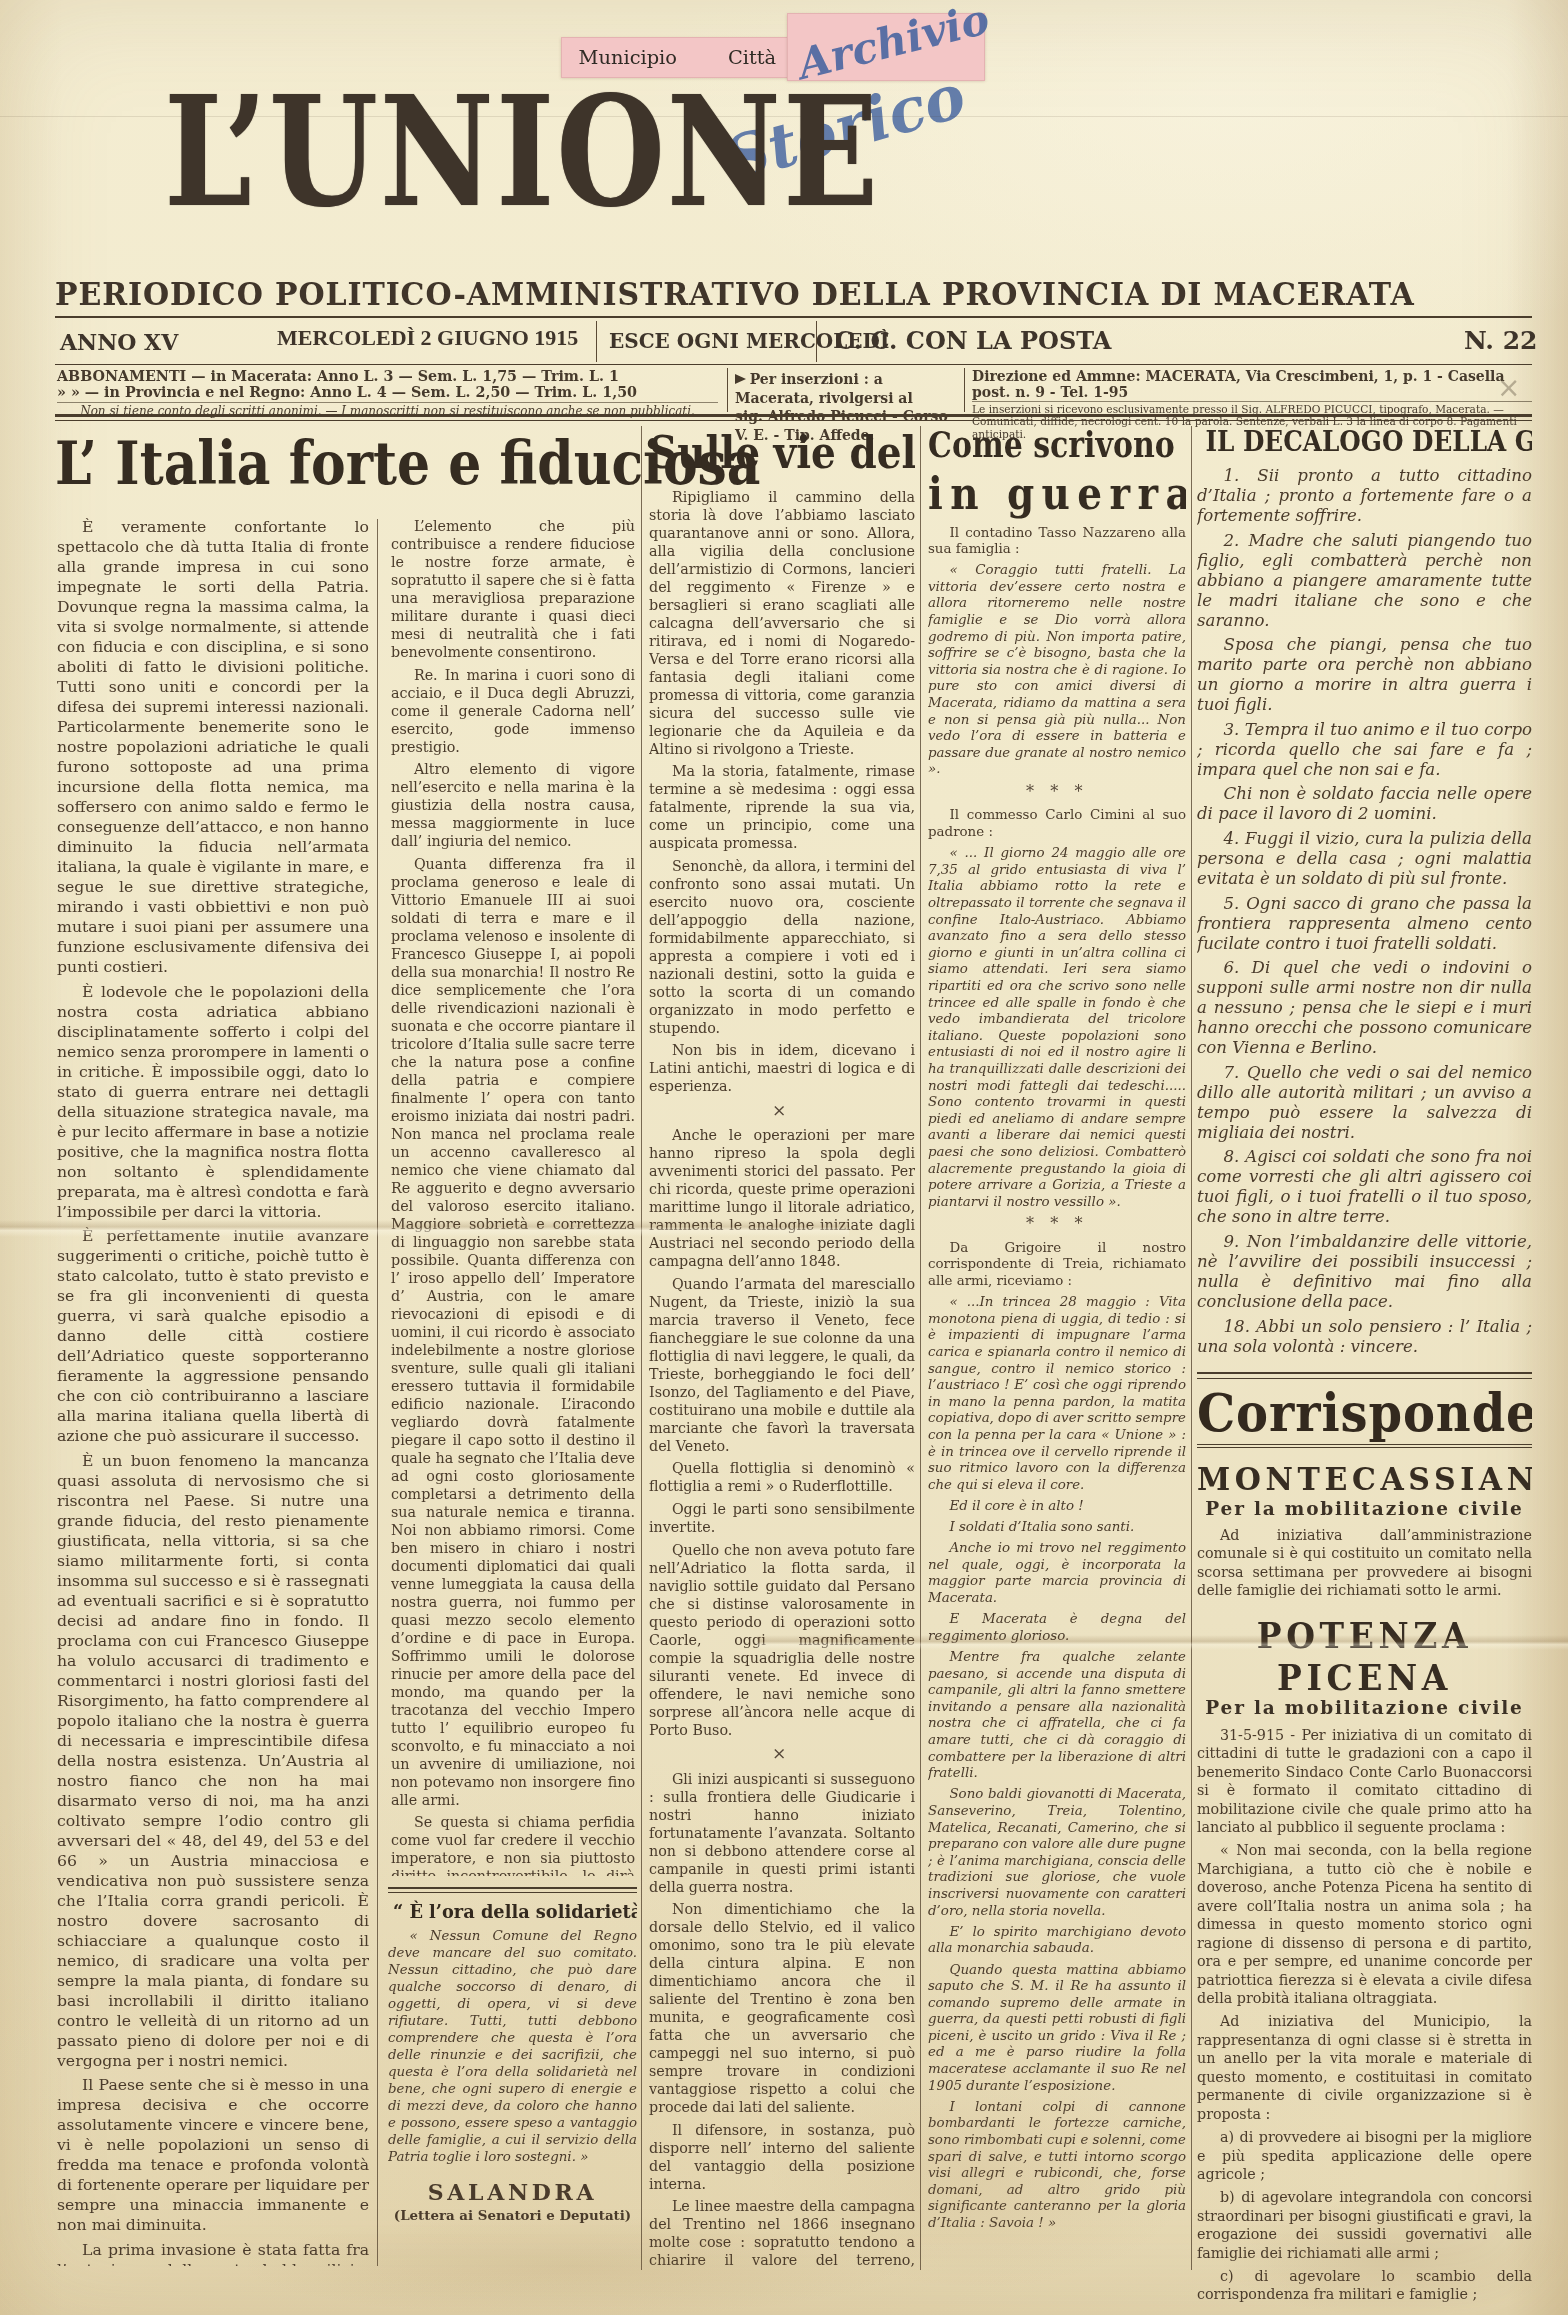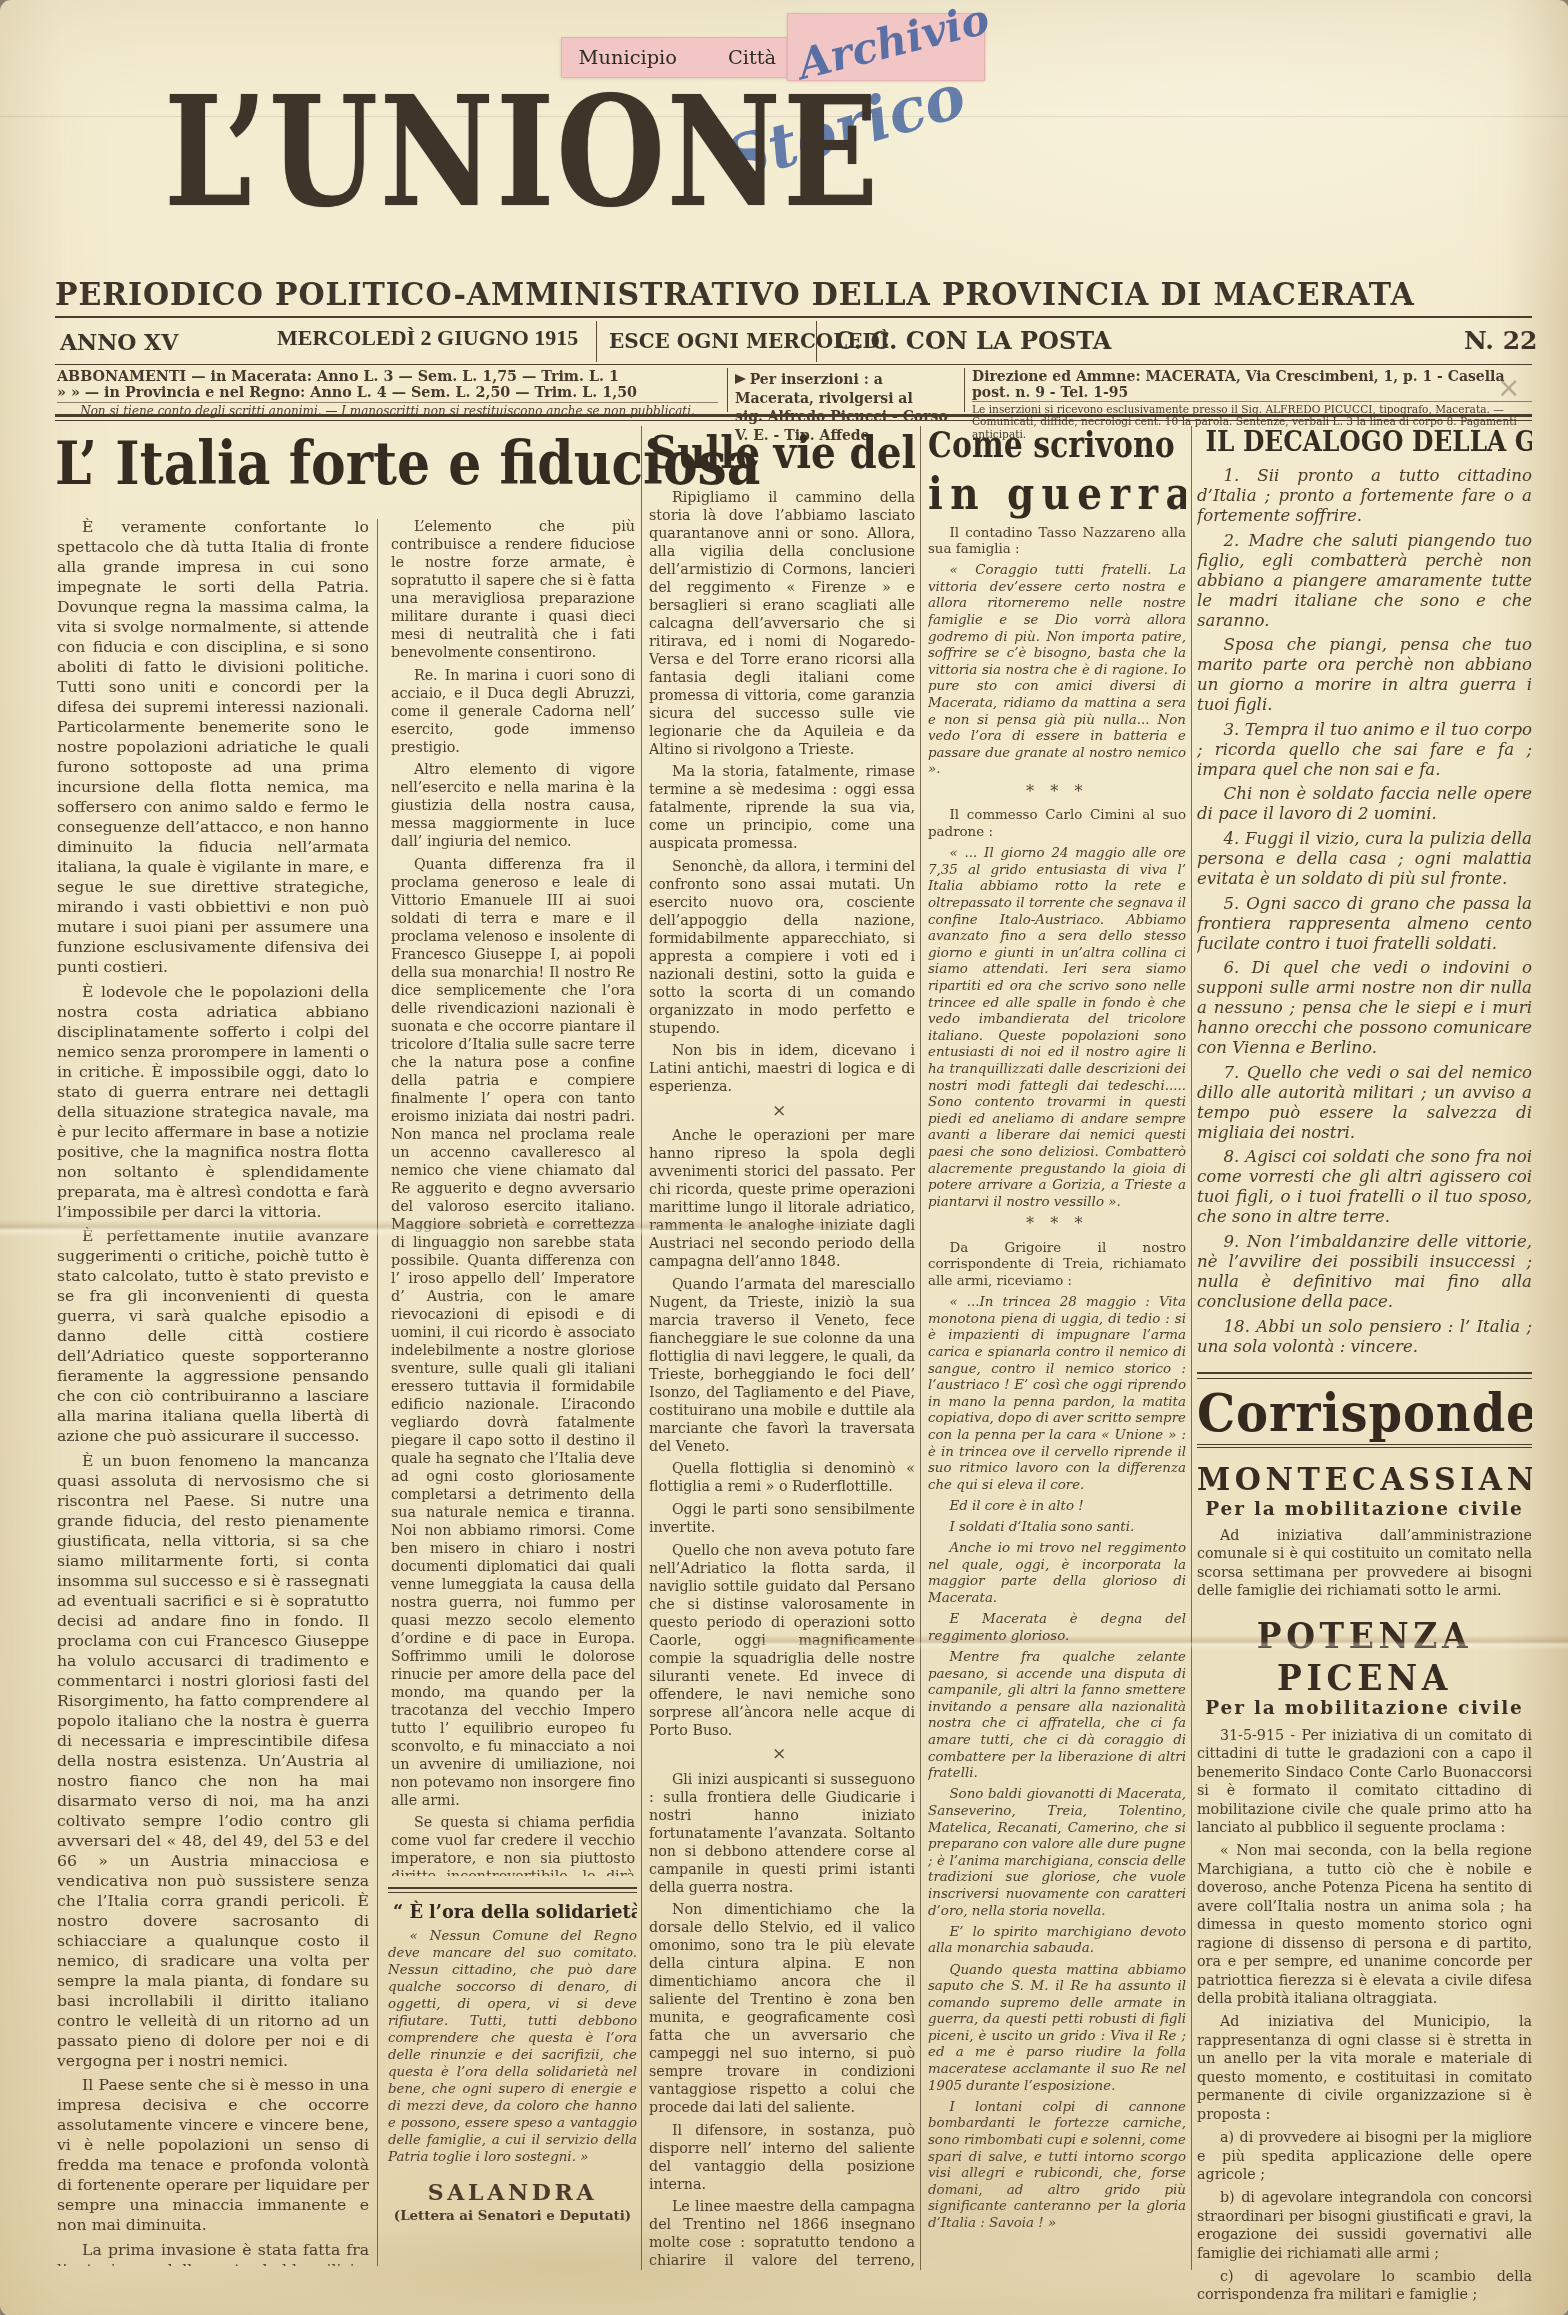--- a/index.html
+++ b/index.html
@@ -5,21 +5,20 @@
   html,body{margin:0;padding:0;background:#8a8070;}
   .page{
     position:relative; width:1569px; height:2316px; overflow:hidden;
     font-family:"DejaVu Serif","Liberation Serif",serif; color:#4a3b2b;
     background:
       radial-gradient(831px 388px at 78% 4%, rgba(250,246,228,.55), transparent 70%),
       radial-gradient(1292px 646px at 30% 95%, rgba(205,180,130,.18), transparent 70%),
       linear-gradient(90deg, rgba(190,160,105,.10) 0%, transparent 4%, transparent 96%, rgba(170,135,85,.22) 100%),
       linear-gradient(180deg,#f4edd2 0%, #f1e9cb 35%, #ece2c2 70%, #e6d9b4 100%);
     box-shadow: inset 0 0 111px rgba(150,115,60,.18);
-    border-radius: 11px;
   }
   .abs{position:absolute;}
   .hr{position:absolute; background:#4a3d2c;}
   .vr{position:absolute; background:#5a4a35; width:0.9px;}
   .masthead{
     margin:0; font-weight:bold; color:#3e342a; letter-spacing:1.8px;
     font-size:125px; line-height:1; transform:scaleY(1.22); transform-origin:left top;
     text-shadow:0 0 0.9px rgba(62,52,42,.6);
   }
   .subtitle{
@@ -159,21 +158,21 @@
         <p class="blk kind-intro">Il contadino Tasso Nazzareno alla sua famiglia :</p>
         <p class="blk kind-quote">« Coraggio tutti fratelli. La vittoria dev’essere certo nostra e allora ritorneremo nelle nostre famiglie e se Dio vorrà allora godremo di più. Non importa patire, soffrire se c’è bisogno, basta che la vittoria sia nostra che è di ragione. Io pure sto con amici diversi di Macerata, ridiamo da mattina a sera e non si pensa già più nulla... Non vedo l’ora di essere in batteria e passare due granate al nostro nemico ».</p>
         <p class="blk kind-divider">* * *</p>
         <p class="blk kind-intro">Il commesso Carlo Cimini al suo padrone :</p>
         <p class="blk kind-quote">« ... Il giorno 24 maggio alle ore 7,35 al grido entusiasta di viva l’ Italia abbiamo rotto la rete e oltrepassato il torrente che segnava il confine Italo-Austriaco. Abbiamo avanzato fino a sera dello stesso giorno e giunti in un’altra collina ci siamo attendati. Ieri sera siamo ripartiti ed ora che scrivo sono nelle trincee ed alle spalle in fondo è che vedo imbandierata del tricolore italiano. Queste popolazioni sono entusiasti di noi ed il nostro agire li ha tranquillizzati dalle descrizioni dei nostri modi fattegli dai tedeschi..... Sono contento trovarmi in questi piedi ed aneliamo di andare sempre avanti a liberare dai nemici questi paesi che sono deliziosi. Combatterò alacremente pregustando la gioia di potere arrivare a Gorizia, a Trieste a piantarvi il nostro vessillo ».</p>
         <p class="blk kind-divider">* * *</p>
         <p class="blk kind-intro">Da Grigoire il nostro corrispondente di Treia, richiamato alle armi, riceviamo :</p>
         <p class="blk kind-quote">« ...In trincea 28 maggio : Vita monotona piena di uggia, di tedio : si è impazienti di impugnare l’arma carica e spianarla contro il nemico di sangue, contro il nemico storico : l’austriaco ! E’ così che oggi riprendo in mano la penna pardon, la matita copiativa, dopo di aver scritto sempre con la penna per la cara « Unione » :  è in trincea ove il cervello riprende il suo ritmico lavoro con la differenza che qui si eleva il core.</p>
         <p class="blk kind-quote">Ed il core è in alto !</p>
         <p class="blk kind-quote">I soldati d’Italia sono santi.</p>
-        <p class="blk kind-quote">Anche io mi trovo nel reggimento nel quale, oggi, è incorporata la maggior parte della glorioso di Macerata.</p>
+        <p class="blk kind-quote">Anche io mi trovo nel reggimento nel quale, oggi, è incorporata la maggior parte marcia provincia di Macerata.</p>
         <p class="blk kind-quote">E Macerata è degna del reggimento glorioso.</p>
         <p class="blk kind-quote">Mentre fra qualche zelante paesano, si accende una disputa di campanile, gli altri la fanno smettere invitando a pensare alla nazionalità nostra che ci affratella, che ci fa amare tutti, che ci dà coraggio di combattere per la liberazione di altri fratelli.</p>
         <p class="blk kind-quote">Sono baldi giovanotti di Macerata, Sanseverino, Treia, Tolentino, Matelica, Recanati, Camerino, che si preparano con valore alle dure pugne ; è l’anima marchigiana, conscia delle tradizioni sue gloriose, che vuole inscriversi nuovamente con caratteri d’oro, nella storia novella.</p>
         <p class="blk kind-quote">E’ lo spirito marchigiano devoto alla monarchia sabauda.</p>
         <p class="blk kind-quote">Quando questa mattina abbiamo saputo che S. M. il Re ha assunto il comando supremo delle armate in guerra, da questi petti robusti di figli piceni, è uscito un grido : Viva il Re ; ed a me è parso riudire la folla maceratese acclamante il suo Re nel 1905 durante l’esposizione.</p>
         <p class="blk kind-quote">I lontani colpi di cannone bombardanti le fortezze carniche, sono rimbombati cupi e solenni, come spari di salve, e tutti intorno scorgo visi allegri e rubicondi, che, forse domani, ad altro grido più significante canteranno per la gloria d’Italia : Savoia ! »</p>
       </div>
   </div>
 
   <div class="abs" style="left:1197px; top:425px; width:335px; height:1887px; overflow:hidden;">

